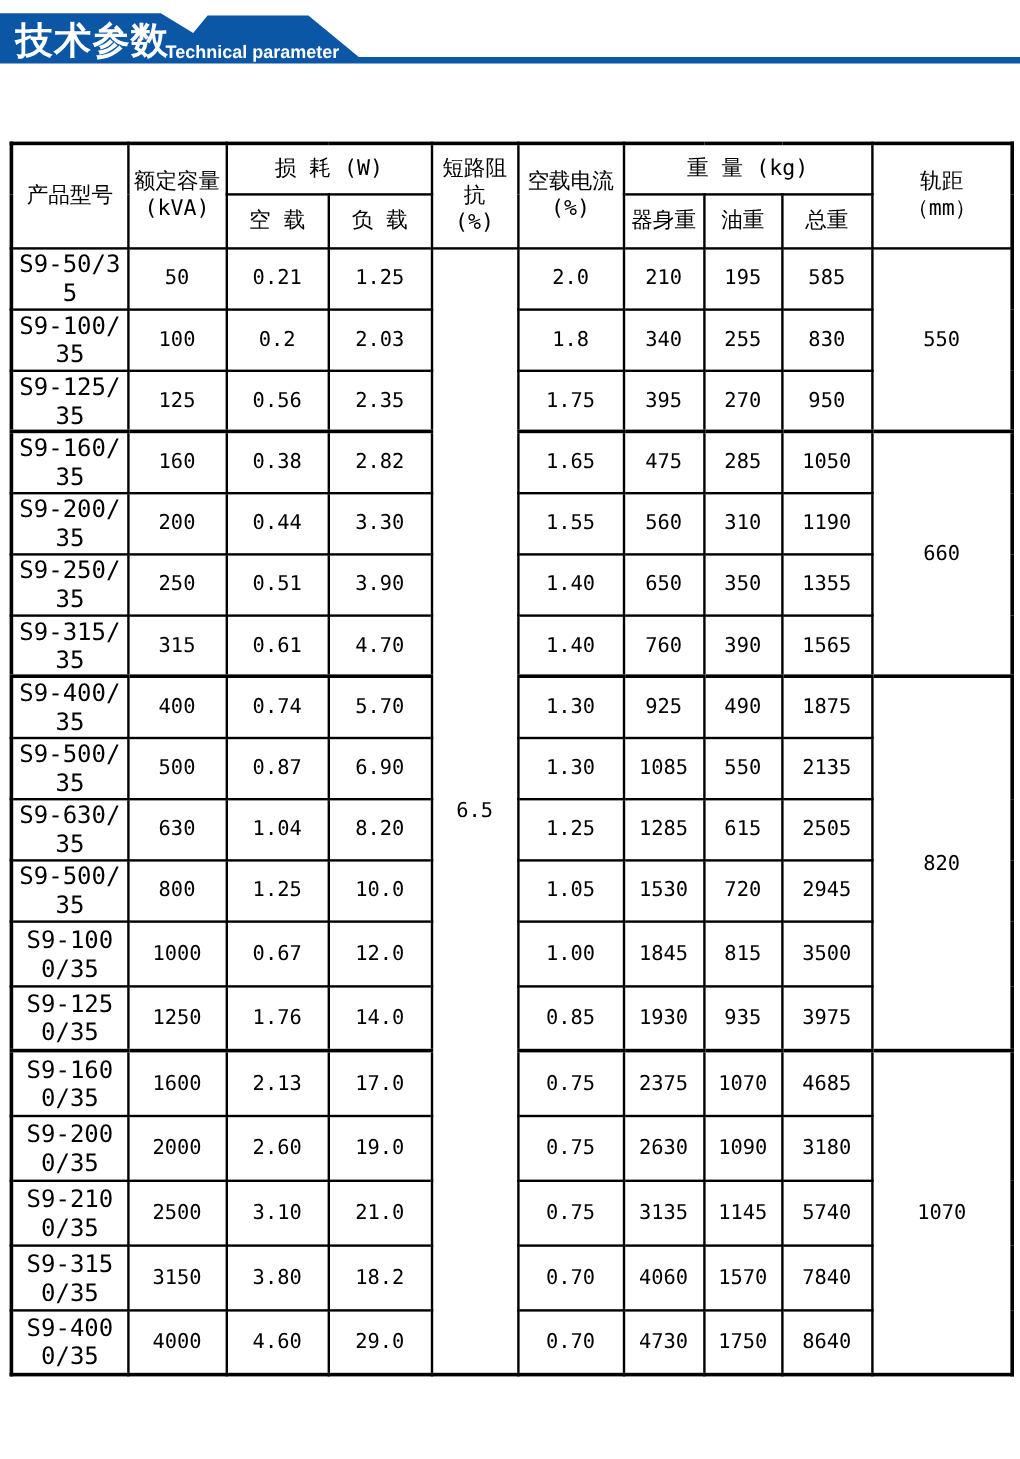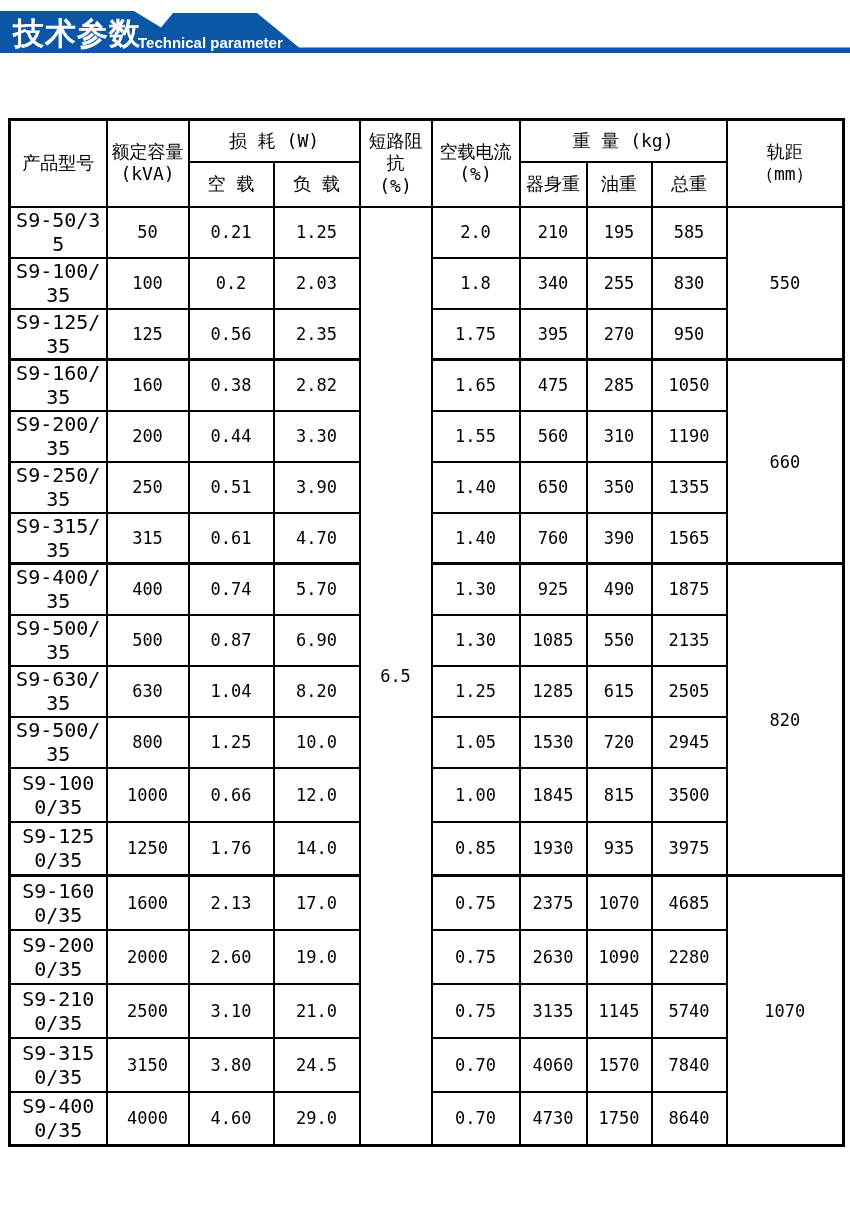--- a/index.html
+++ b/index.html
@@ -223,21 +223,21 @@
           <td>1.25</td>
           <td>10.0</td>
           <td>1.05</td>
           <td>1530</td>
           <td>720</td>
           <td>2945</td>
         </tr>
         <tr>
           <td class="model">S9-1000/35</td>
           <td>1000</td>
-          <td>0.66</td>
+          <td>0.67</td>
           <td>12.0</td>
           <td>1.00</td>
           <td>1845</td>
           <td>815</td>
           <td>3500</td>
         </tr>
         <tr>
           <td class="model">S9-1250/35</td>
           <td>1250</td>
           <td>1.76</td>
@@ -259,37 +259,37 @@
           <td rowspan="5">1070</td>
         </tr>
         <tr>
           <td class="model">S9-2000/35</td>
           <td>2000</td>
           <td>2.60</td>
           <td>19.0</td>
           <td>0.75</td>
           <td>2630</td>
           <td>1090</td>
-          <td>2280</td>
+          <td>3180</td>
         </tr>
         <tr>
           <td class="model">S9-2100/35</td>
           <td>2500</td>
           <td>3.10</td>
           <td>21.0</td>
           <td>0.75</td>
           <td>3135</td>
           <td>1145</td>
           <td>5740</td>
         </tr>
         <tr>
           <td class="model">S9-3150/35</td>
           <td>3150</td>
           <td>3.80</td>
-          <td>24.5</td>
+          <td>18.2</td>
           <td>0.70</td>
           <td>4060</td>
           <td>1570</td>
           <td>7840</td>
         </tr>
         <tr>
           <td class="model">S9-4000/35</td>
           <td>4000</td>
           <td>4.60</td>
           <td>29.0</td>

